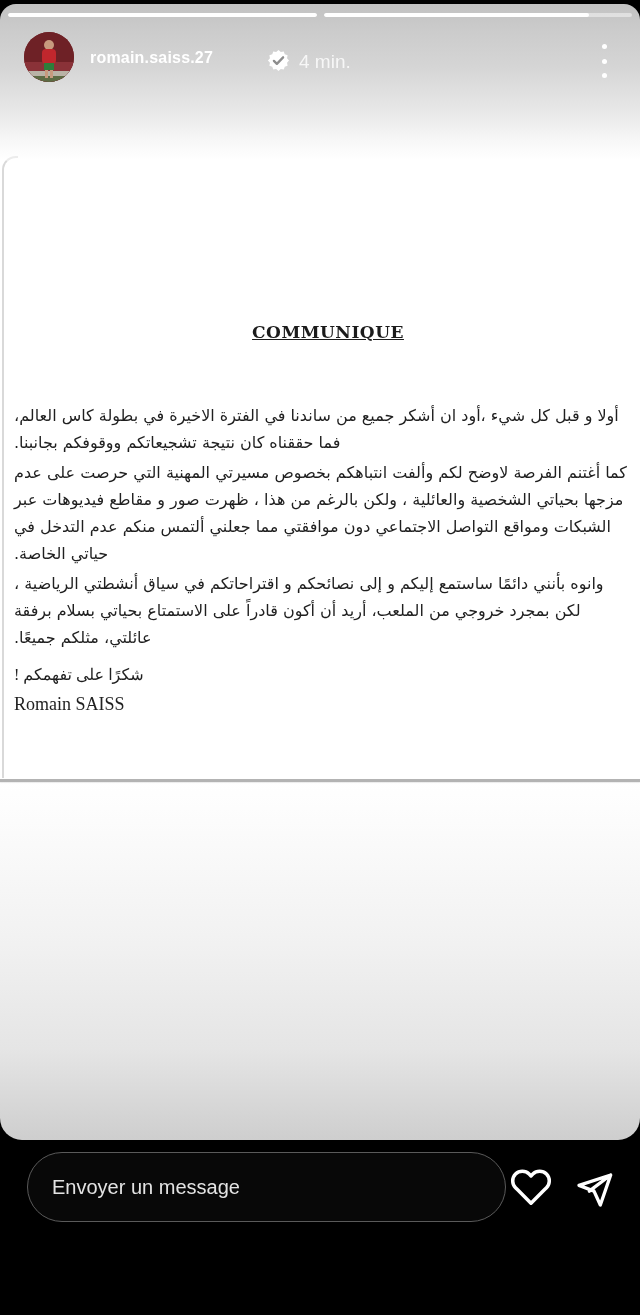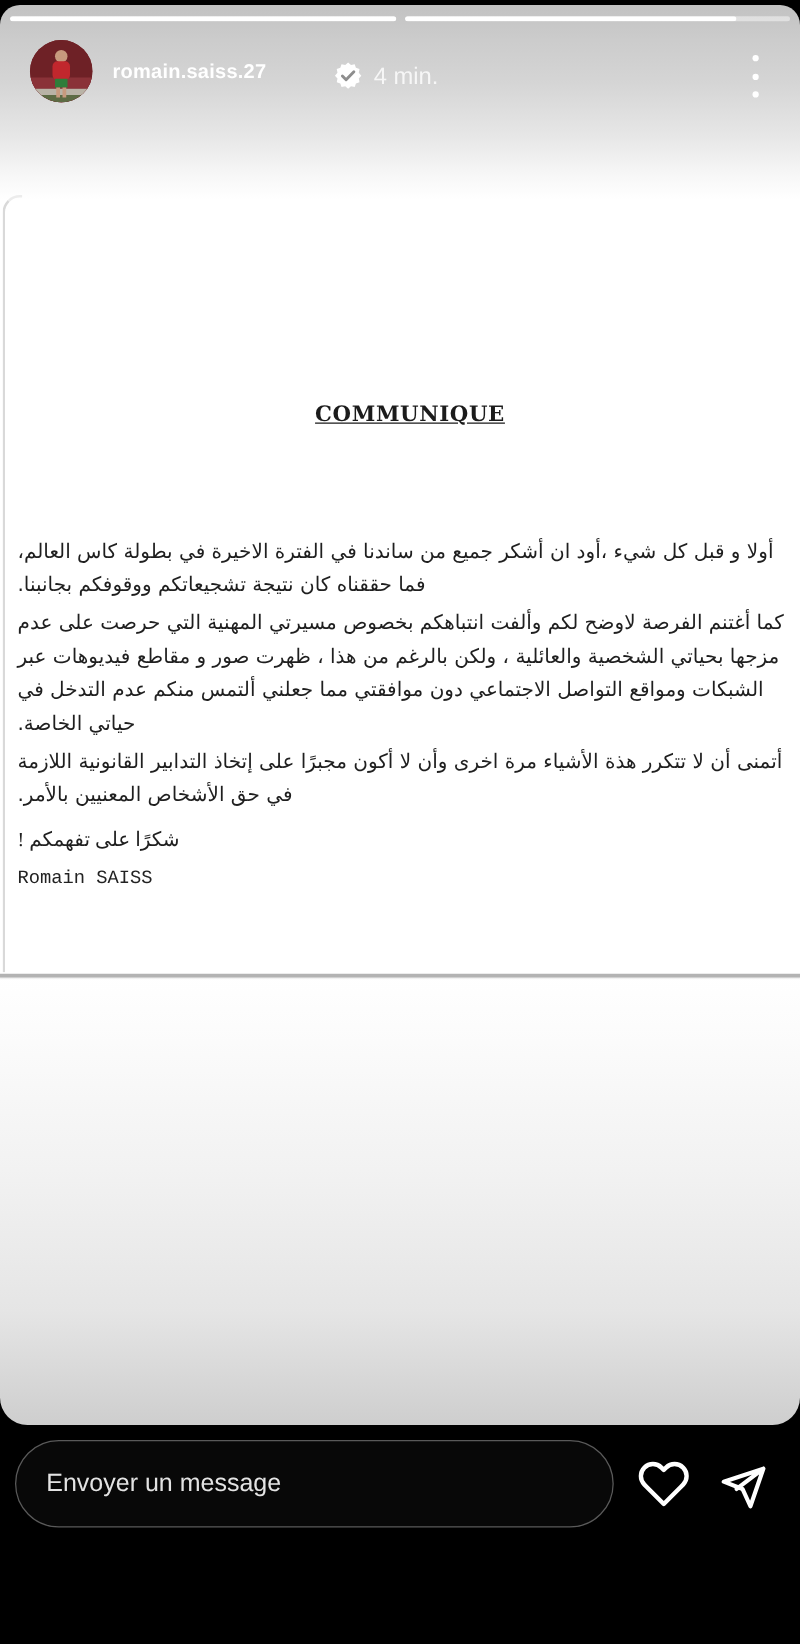--- a/index.html
+++ b/index.html
@@ -39,28 +39,28 @@
     border-left:2px solid #d9d9d9;border-top:2px solid #ececec;
     border-top-left-radius:14px;}
   .paper-bottom{position:absolute;left:0;top:775px;width:640px;height:3px;
     background:#b3b3b3;box-shadow:0 1px 1px rgba(0,0,0,0.08);}
   .doc-title{position:absolute;left:0;top:318px;width:656px;text-align:center;
     font-family:"DejaVu Serif",serif;font-weight:700;font-size:17px;color:#1b1b1b;
     text-decoration:underline;letter-spacing:.5px;}
   .doc-text{position:absolute;left:14px;top:398px;width:614px;
     direction:rtl;text-align:left;unicode-bidi:plaintext;
     font-family:"DejaVu Sans",sans-serif;font-size:16px;line-height:27px;
-    color:#1f1f1f;margin-top:25px;}
+    color:#1f1f1f;}
   .doc-text p{margin:0 0 3px 0;direction:rtl;text-align:left;}
   .doc-closing{margin-top:10px !important;font-family:Liberation Serif, serif;}
   .doc-signature{direction:ltr;text-align:left;margin-top:18px;
-    font-family:Liberation Mono, monospace;font-size:15px;color:#222;}
+    font-family:Liberation Serif, serif;font-size:18px;color:#222;}
 
   
-  .composer-input{position:absolute;left:12px;top:1152px;width:479px;height:70px;
+  .composer-input{position:absolute;left:27px;top:1152px;width:479px;height:70px;
     box-sizing:border-box;border:1.5px solid #5a5a5a;border-radius:35px;
     background:rgba(255,255,255,0.03);color:#f5f5f5;font-size:20px;
     padding:0 24px;outline:none;font-family:"Liberation Sans",sans-serif;}
   .composer-input::placeholder{color:#f0f0f0;opacity:.95;}
   .icon-btn{position:absolute;background:none;border:none;padding:0;margin:0;
     cursor:pointer;}
   .heart-btn{left:510px;top:1166px;width:42px;height:42px;}
   .share-btn{left:574px;top:1170px;width:40px;height:40px;}
 
   
@@ -104,21 +104,21 @@
       <span></span>
       <span></span>
   </div>
 
   <div class="paper-edge"></div>
   <div class="doc-title">COMMUNIQUE</div>
 
   <div class="doc-text">
     <p>أولا و قبل كل شيء ،أود ان أشكر جميع من ساندنا في الفترة الاخيرة في بطولة كاس العالم، فما حققناه كان نتيجة تشجيعاتكم ووقوفكم بجانبنا.</p>
     <p>كما أغتنم الفرصة لاوضح لكم وألفت انتباهكم بخصوص مسيرتي المهنية التي حرصت على عدم مزجها بحياتي الشخصية والعائلية ، ولكن بالرغم من هذا ، ظهرت صور و مقاطع فيديوهات عبر الشبكات ومواقع التواصل الاجتماعي دون موافقتي مما جعلني ألتمس منكم عدم التدخل في حياتي الخاصة.</p>
-    <p>أتمنى أن لا تتكرر هذة الأشياء مرة اخرى وأن لا أكون مجبرًا على إتخاذ التدابير القانونية اللازمة في حق الأشخاص المعنيين بالأمر.</p>
+    <p>وانوه بأنني دائمًا ساستمع إليكم و إلى نصائحكم و اقتراحاتكم في سياق أنشطتي الرياضية ، لكن بمجرد خروجي من الملعب، أريد أن أكون قادراً على الاستمتاع بحياتي بسلام برفقة عائلتي، مثلكم جميعًا.</p>
     <p class="doc-closing">شكرًا على تفهمكم !</p>
     <p class="doc-signature">Romain SAISS</p>
   </div>
 
   <div class="paper-bottom"></div>
 </div>
 
 <input class="composer-input" type="text" placeholder="Envoyer un message" style="">
 
 <button class="icon-btn heart-btn">

